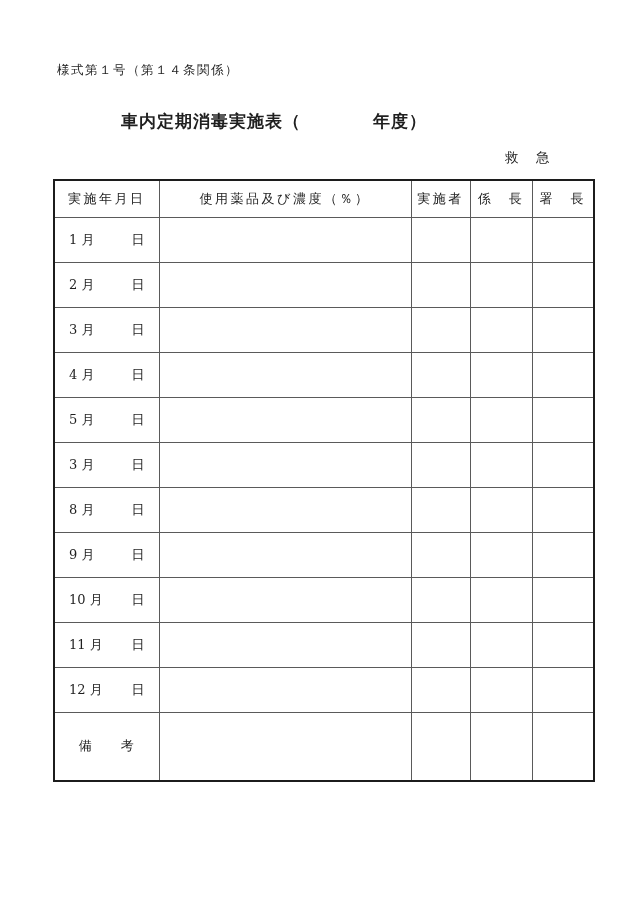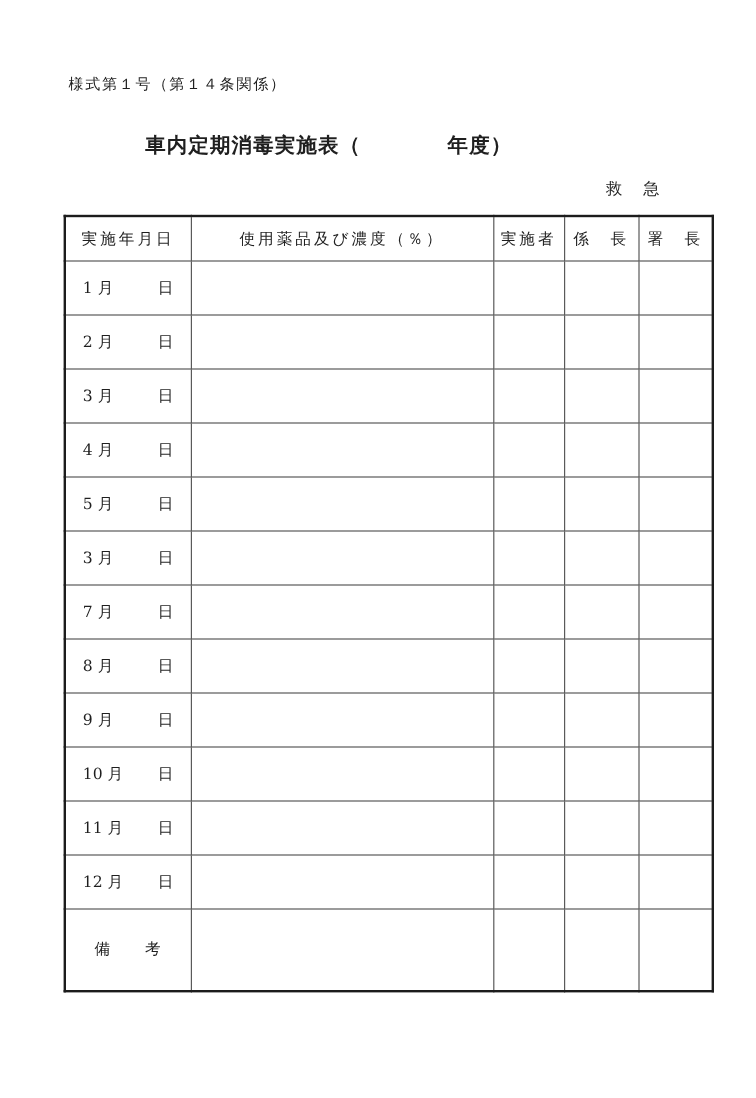--- a/index.html
+++ b/index.html
@@ -154,32 +154,20 @@
             </div>
           </td>
         <td></td>
         <td></td>
         <td></td>
         <td></td>
       </tr>
       <tr class="month-row">
         <td>
             <div class="month-cell">
-              <span>7 月</span>
-              <span>日</span>
-            </div>
-          </td>
-        <td></td>
-        <td></td>
-        <td></td>
-        <td></td>
-      </tr>
-      <tr class="month-row">
-        <td>
-            <div class="month-cell">
               <span>8 月</span>
               <span>日</span>
             </div>
           </td>
         <td></td>
         <td></td>
         <td></td>
         <td></td>
       </tr>
       <tr class="month-row">

